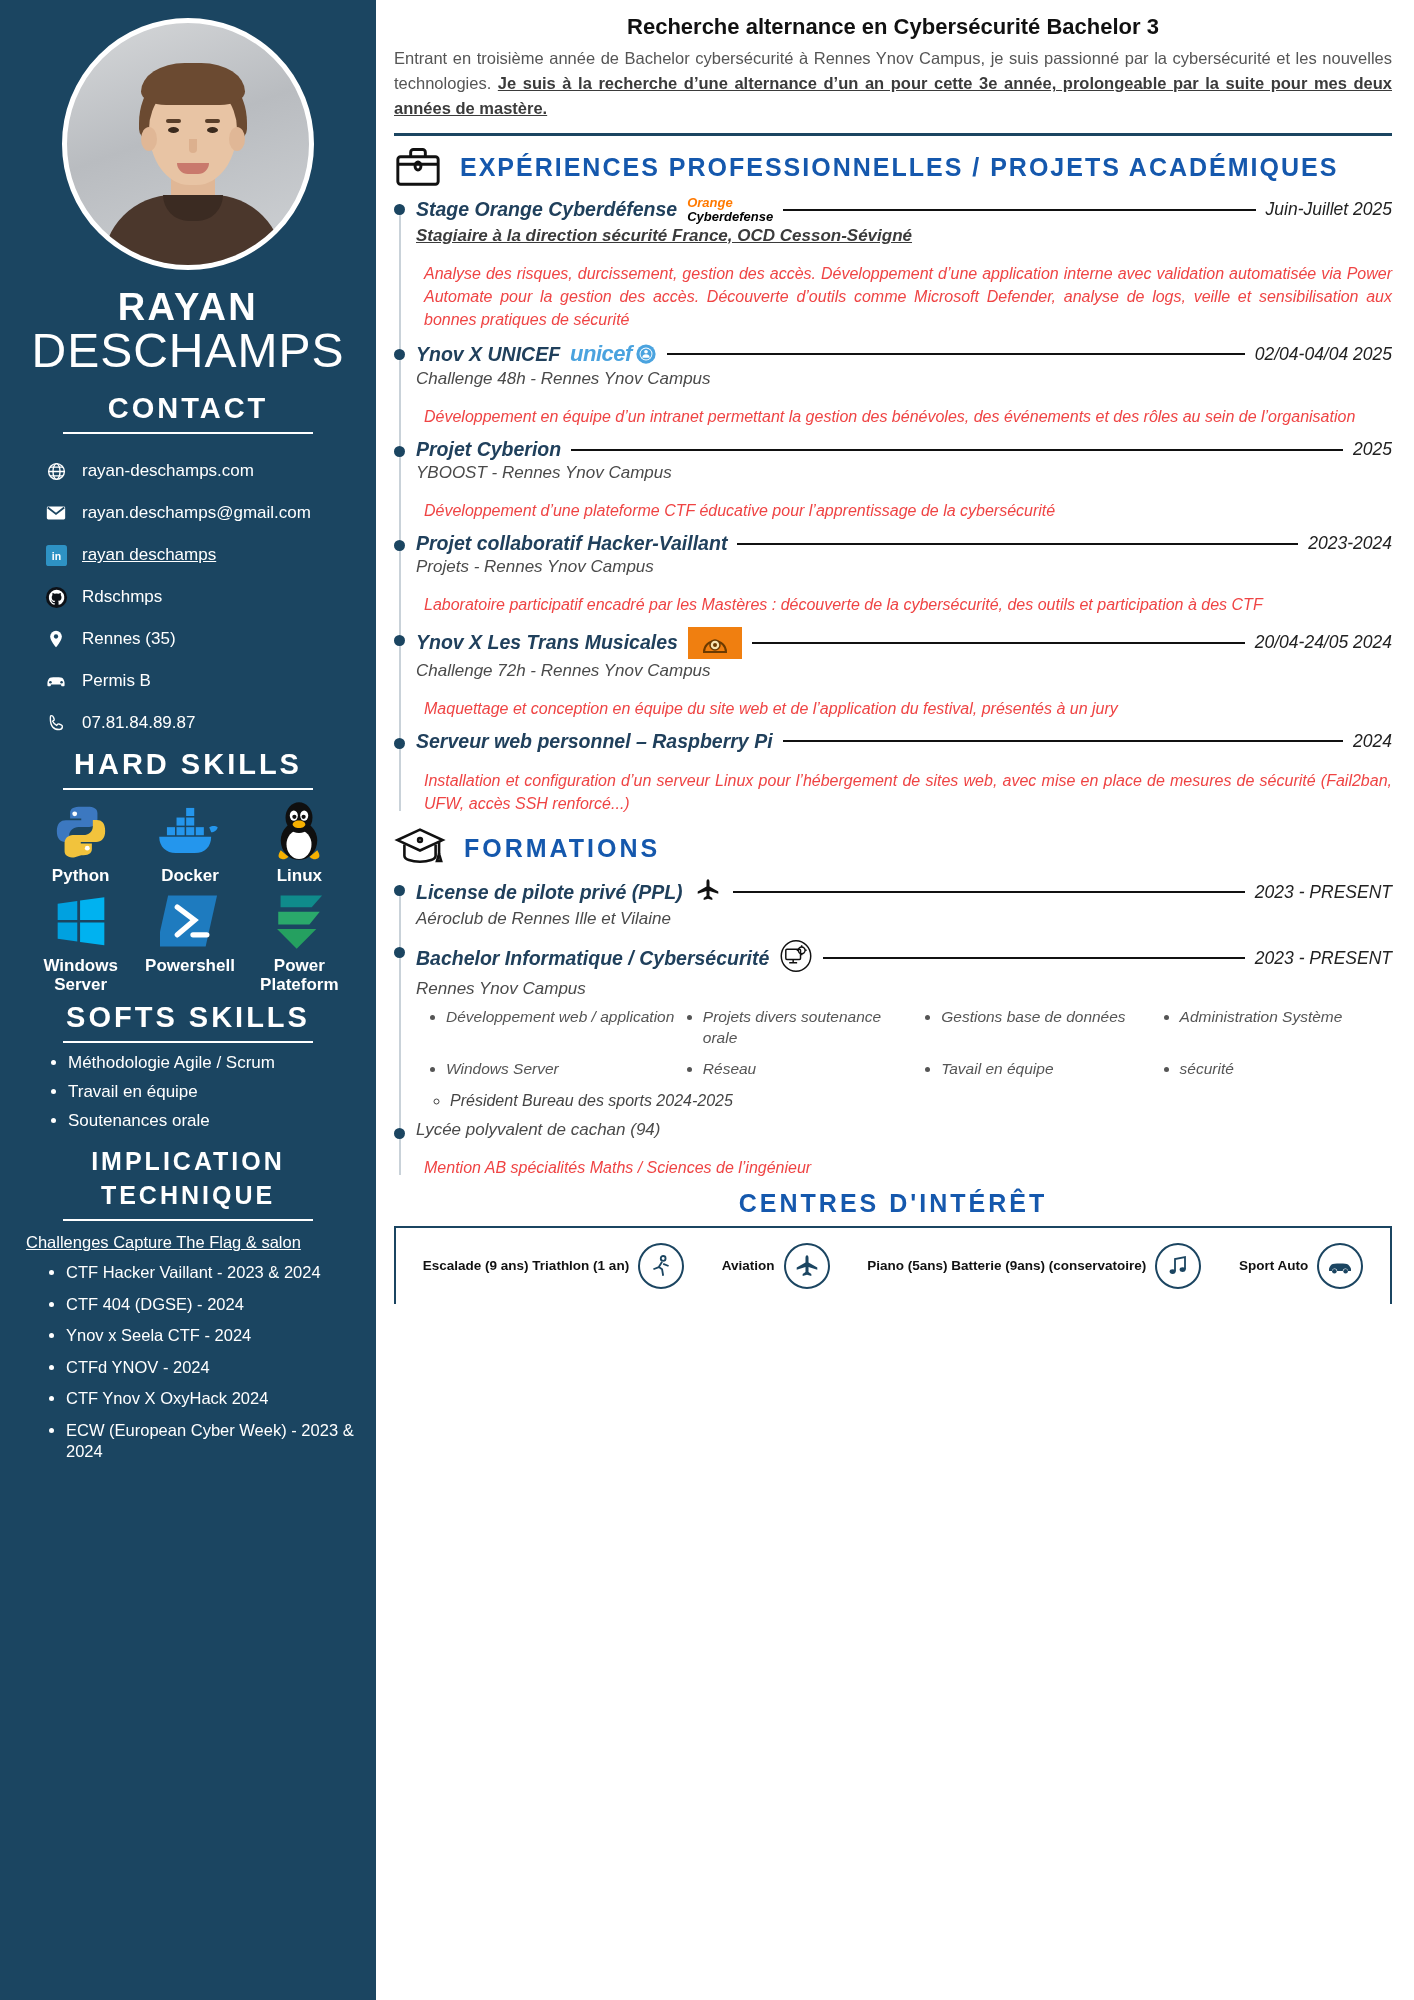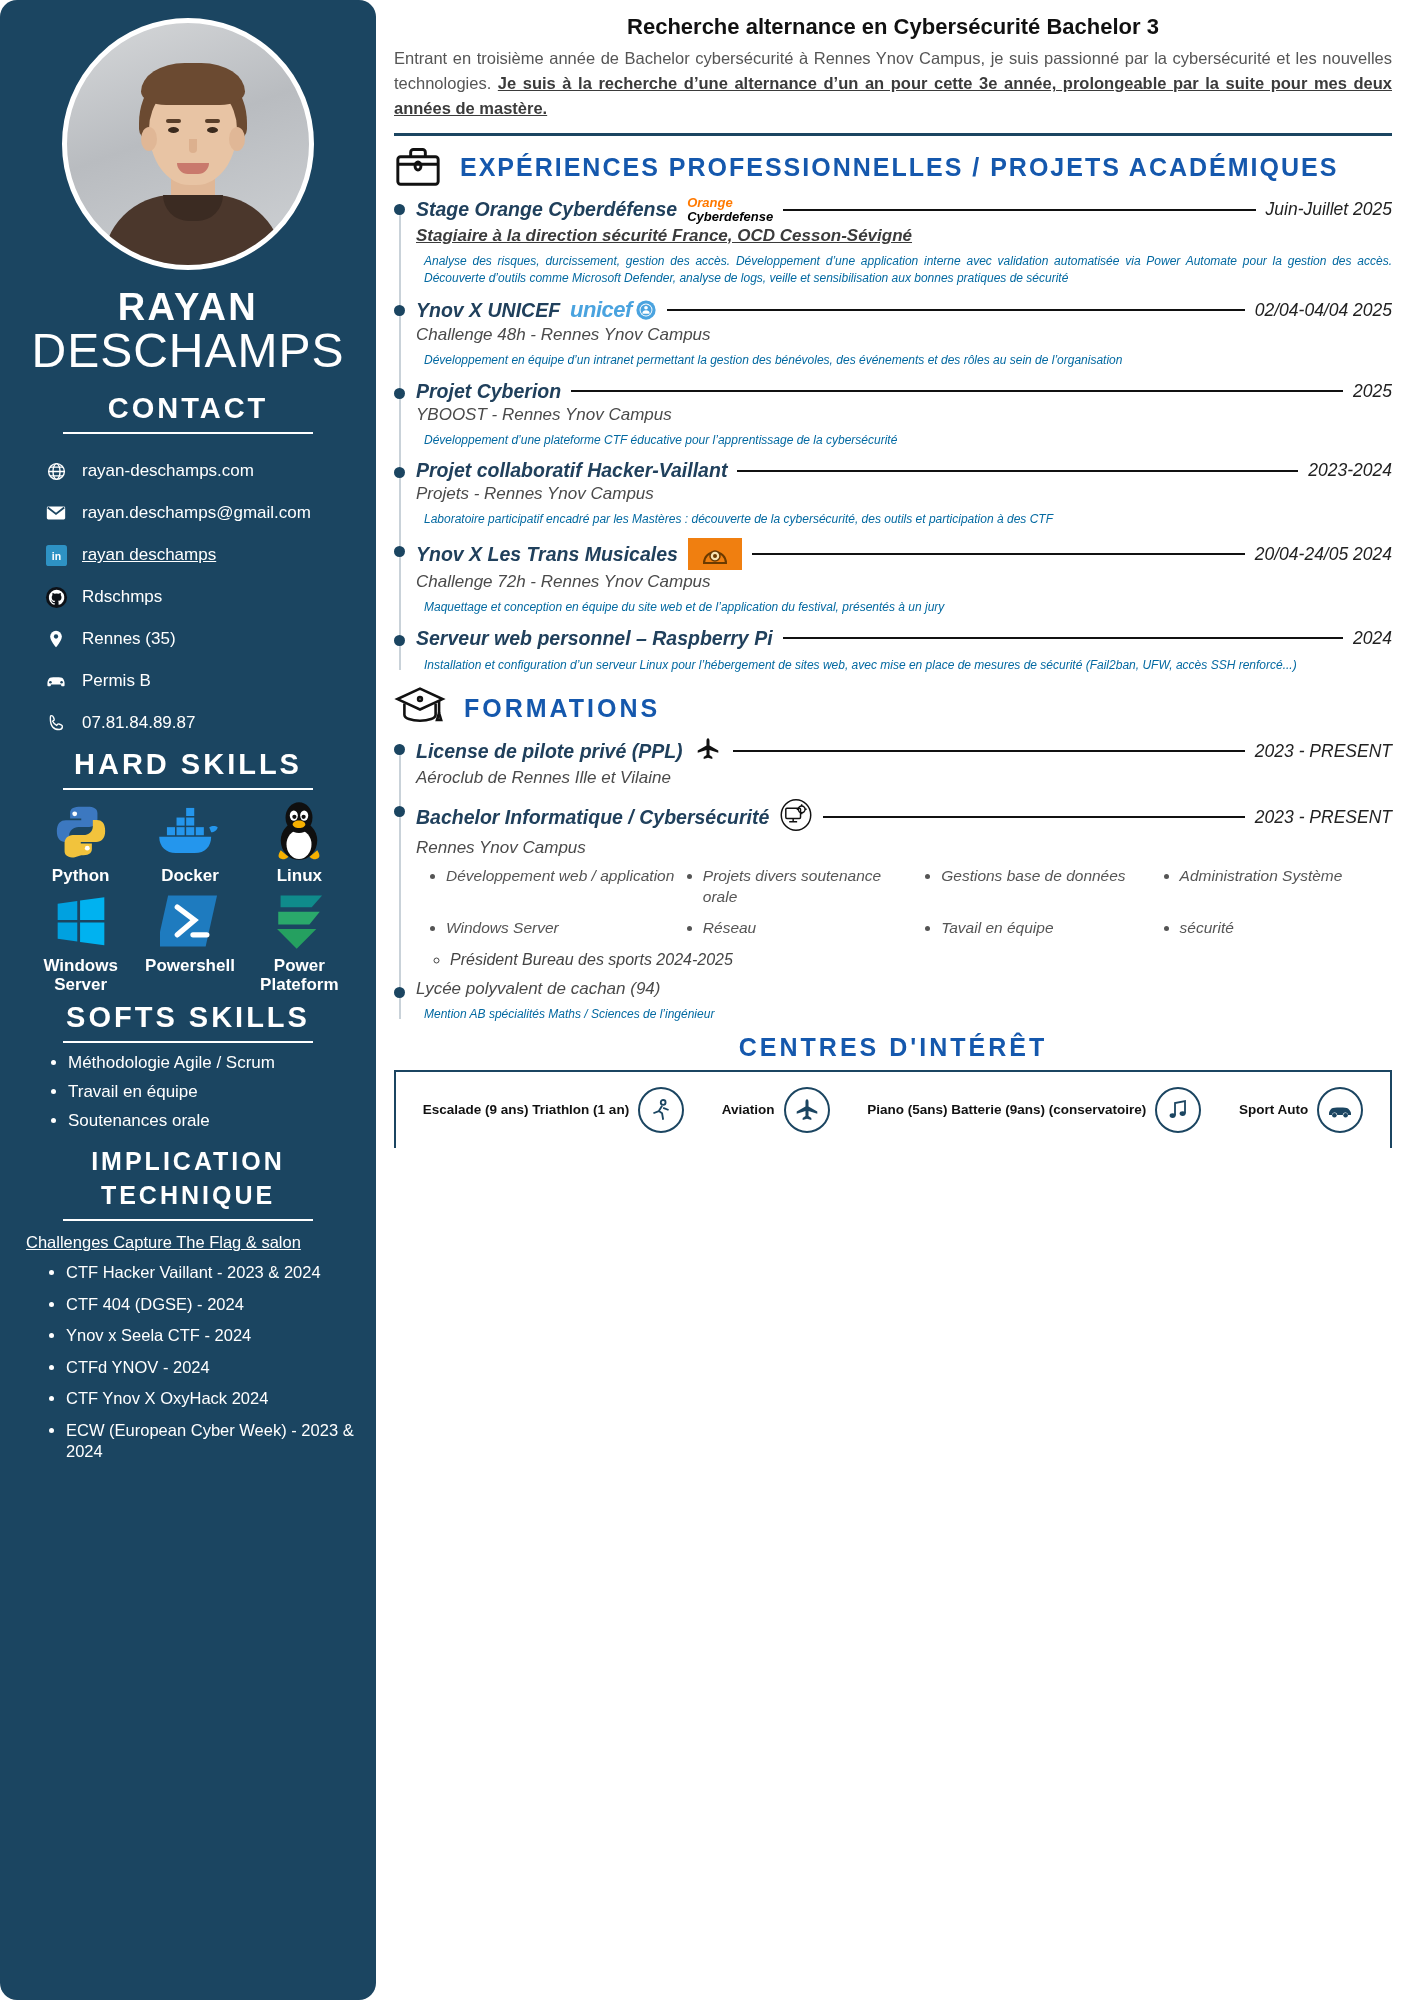--- a/index.html
+++ b/index.html
@@ -12,21 +12,20 @@
   }
 
   
   .sidebar {
     width:376px; height:2000px;
     background:#1b4561;
     color:#ffffff;
     flex:0 0 376px;
     position:relative;
     padding-top:18px;
-    border-radius:17px;
   }
   .photo-wrap {
     width:252px; height:252px;
     margin:0 auto;
     border-radius:50%;
     border:5px solid #ffffff;
     overflow:hidden;
     background:linear-gradient(160deg,#d6d8da 0%,#b9bcc0 45%,#cfd2d5 100%);
     position:relative;
   }
@@ -114,21 +113,21 @@
   .entry:before {
     content:""; position:absolute; left:-22px; top:8px; width:11px; height:11px;
     border-radius:50%; background:#1b4561;
   }
   .e-title-row { display:flex; align-items:center; gap:10px; }
   .e-title { font-weight:bold; font-size:19.5px; color:#20405c; white-space:nowrap; }
   .e-line { flex:1; height:2px; background:#111; min-width:40px; }
   .e-date { font-size:17.5px; color:#222; white-space:nowrap; }
   .e-sub { font-size:17px; color:#4a4a4a; margin-top:2px; }
   .e-sub.u { text-decoration:underline; font-weight:bold; color:#3b3b3b; }
-  .e-desc { font-size:12px; color:#0369a1; text-align:justify; line-height:1.45; margin-top:7px; padding-left:8px; }
+  .e-desc { font-size:16px; color:#ef4444; text-align:justify; line-height:1.45; margin-top:16px; padding-left:8px; }
 
   .courses { display:grid; grid-template-columns:1.08fr 1fr 1fr 1fr; margin-top:8px; padding-left:12px; column-gap:8px; }
   .courses li { font-size:15.5px; color:#555; line-height:1.35; margin-bottom:10px; margin-left:18px; }
   .pres { font-size:16px; color:#444; margin:2px 0 0 34px; list-style:circle; }
 
   .interest-title { text-align:center; color:#1558ad; font-weight:bold; font-size:25px; letter-spacing:3px; margin-top:8px; }
   .interest-bar {
     margin-top:8px; border:2px solid #1b4561; border-bottom:none; height:78px;
     display:flex; align-items:center; justify-content:space-around; padding:0 8px;
   }

